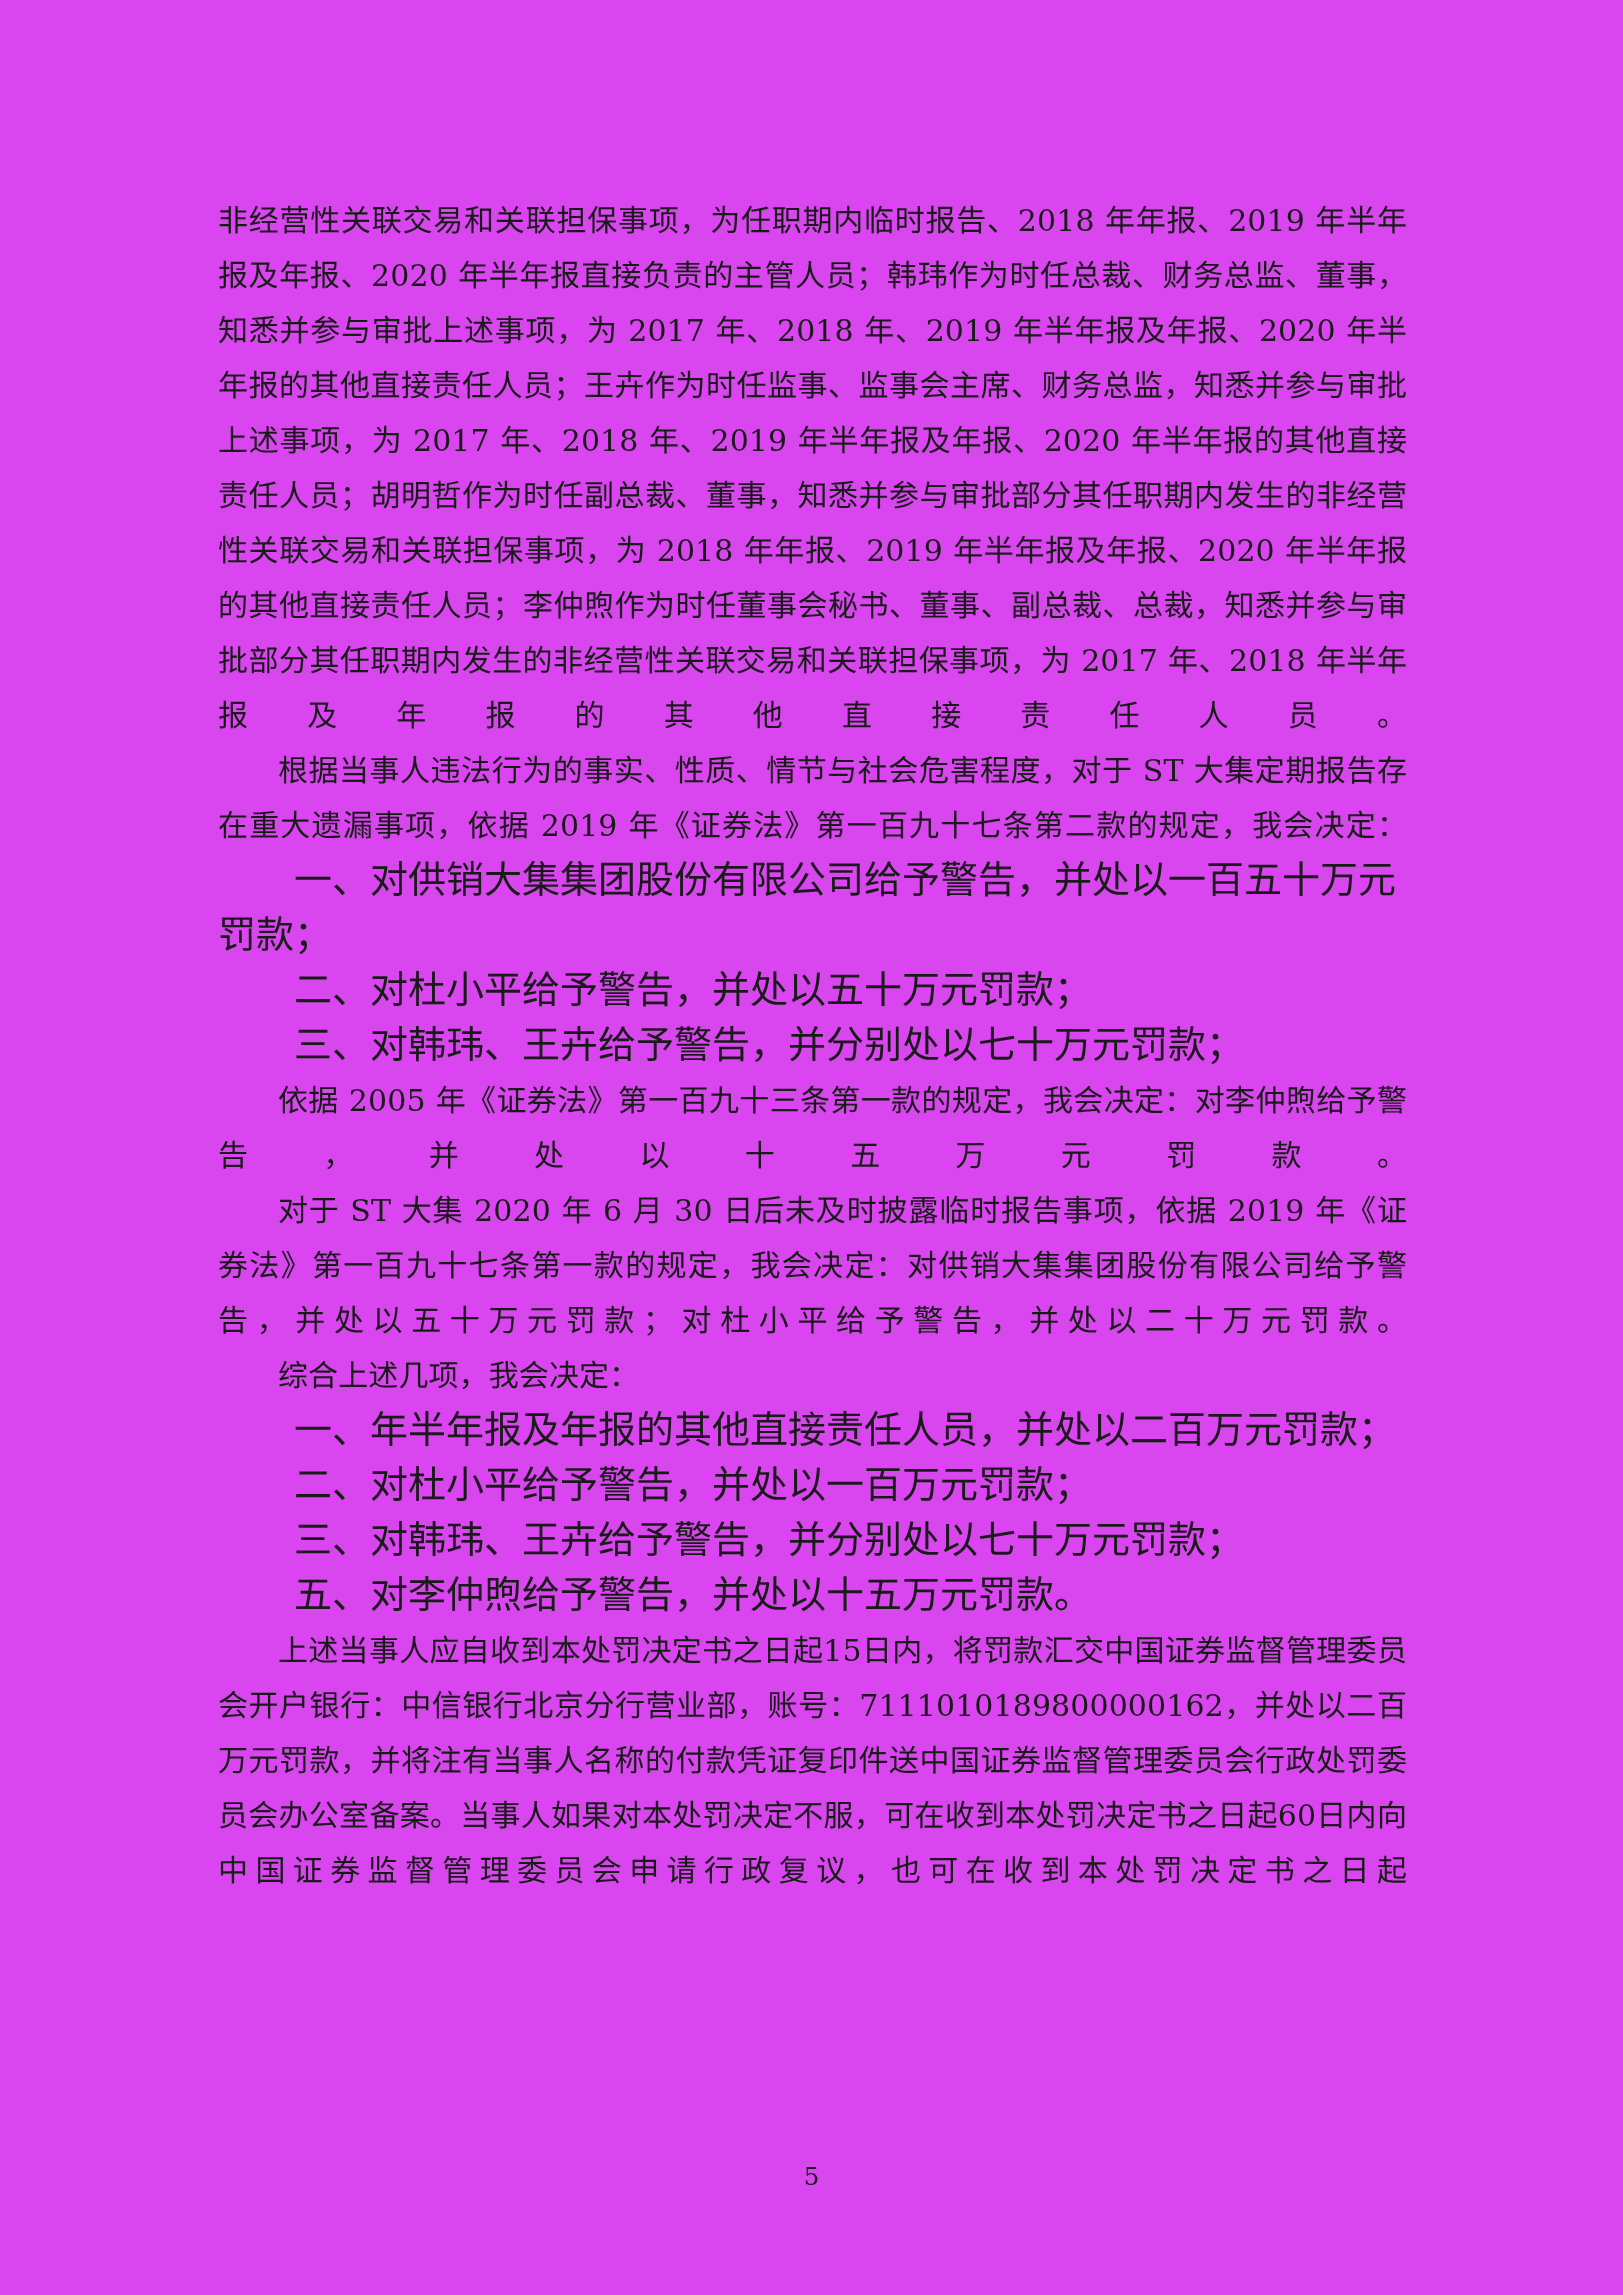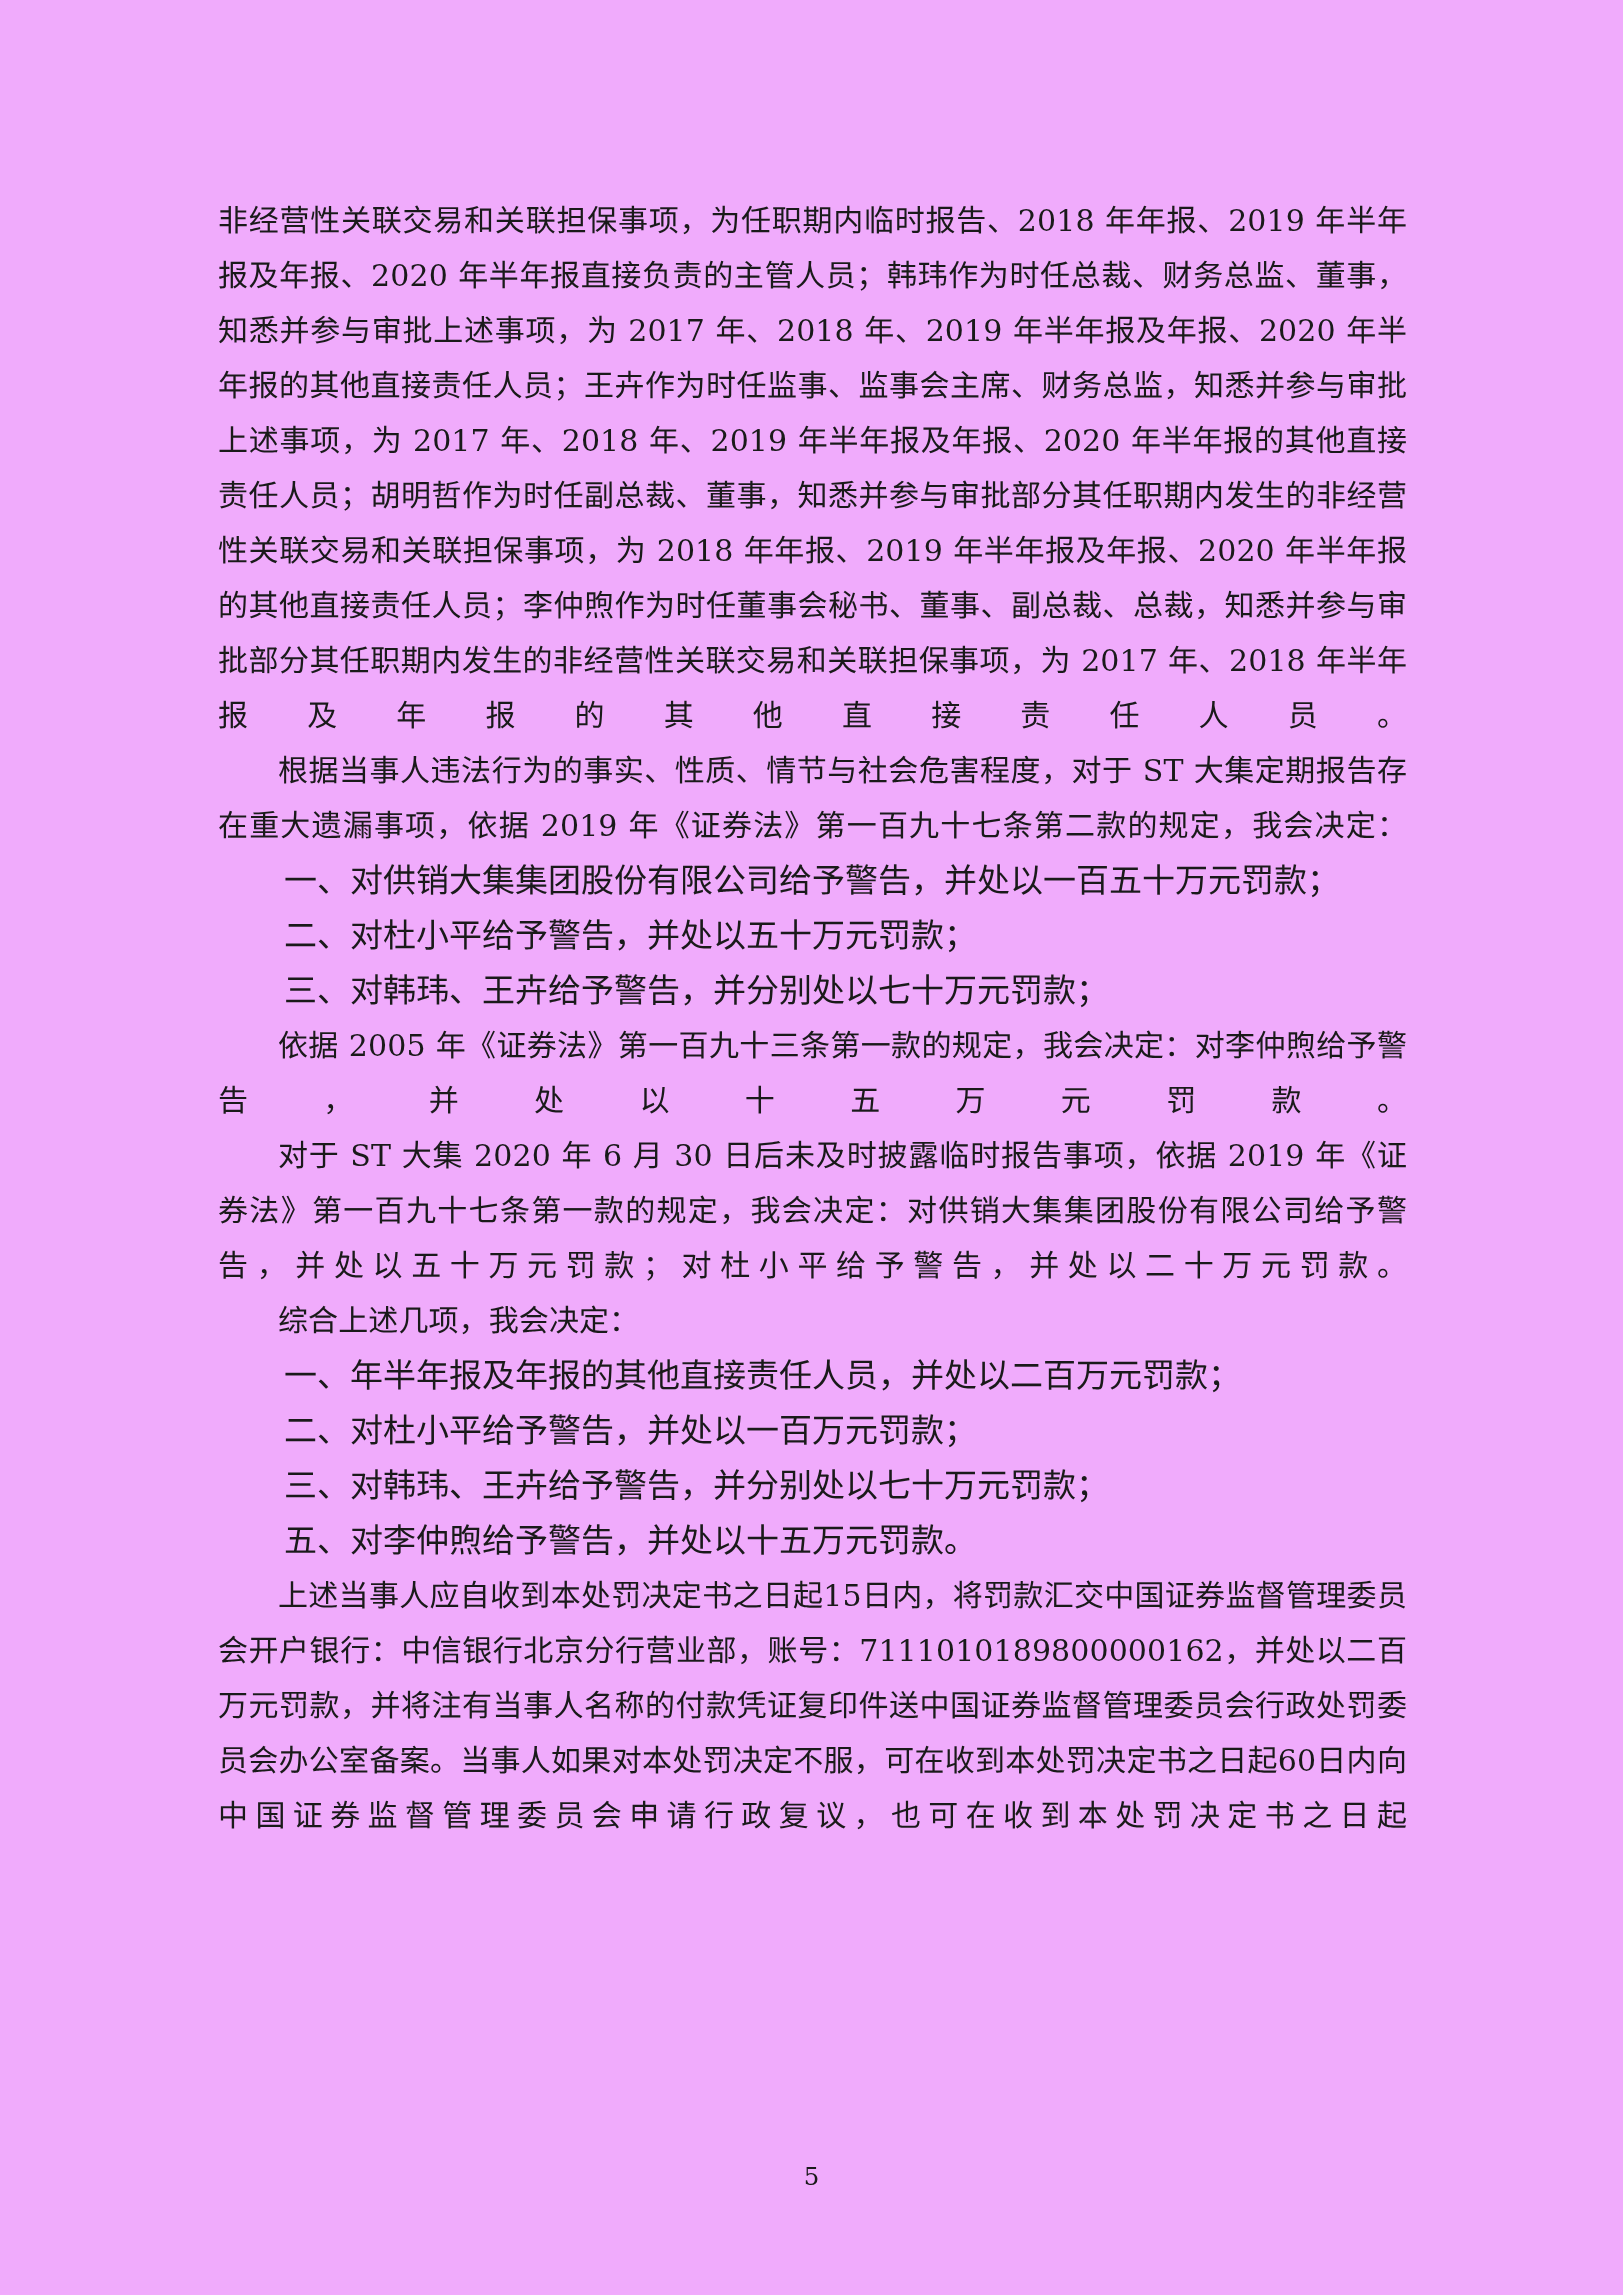--- a/index.html
+++ b/index.html
@@ -9,21 +9,21 @@
     background: #ffffff;
   }
   body {
     font-family: "DejaVu Serif", "Liberation Serif", serif;
     color: #1a1a1a;
   }
   .page {
     position: relative;
     width: 1623px;
     height: 2295px;
-    background: #f0abfc;
+    background: #d946ef;
     margin: 0 auto;
     overflow: hidden;
     box-sizing: border-box;
   }
   .content {
     position: absolute;
     left: 218px;
     top: 193px;
     width: 1189px;
   }
@@ -37,21 +37,21 @@
     letter-spacing: 0.1px;
     word-spacing: 0.2px;
   }
   .para.indent {
     text-indent: 2em;
   }
   .para.last-justify {
     text-align-last: justify;
   }
   .list-item {
-    font-size: 33px;
+    font-size: 38px;
     line-height: 55px;
     text-align: left;
     text-indent: 2em;
     margin: 0;
   }
   .page-number {
     position: absolute;
     left: 0;
     right: 0;
     top: 2162px;

